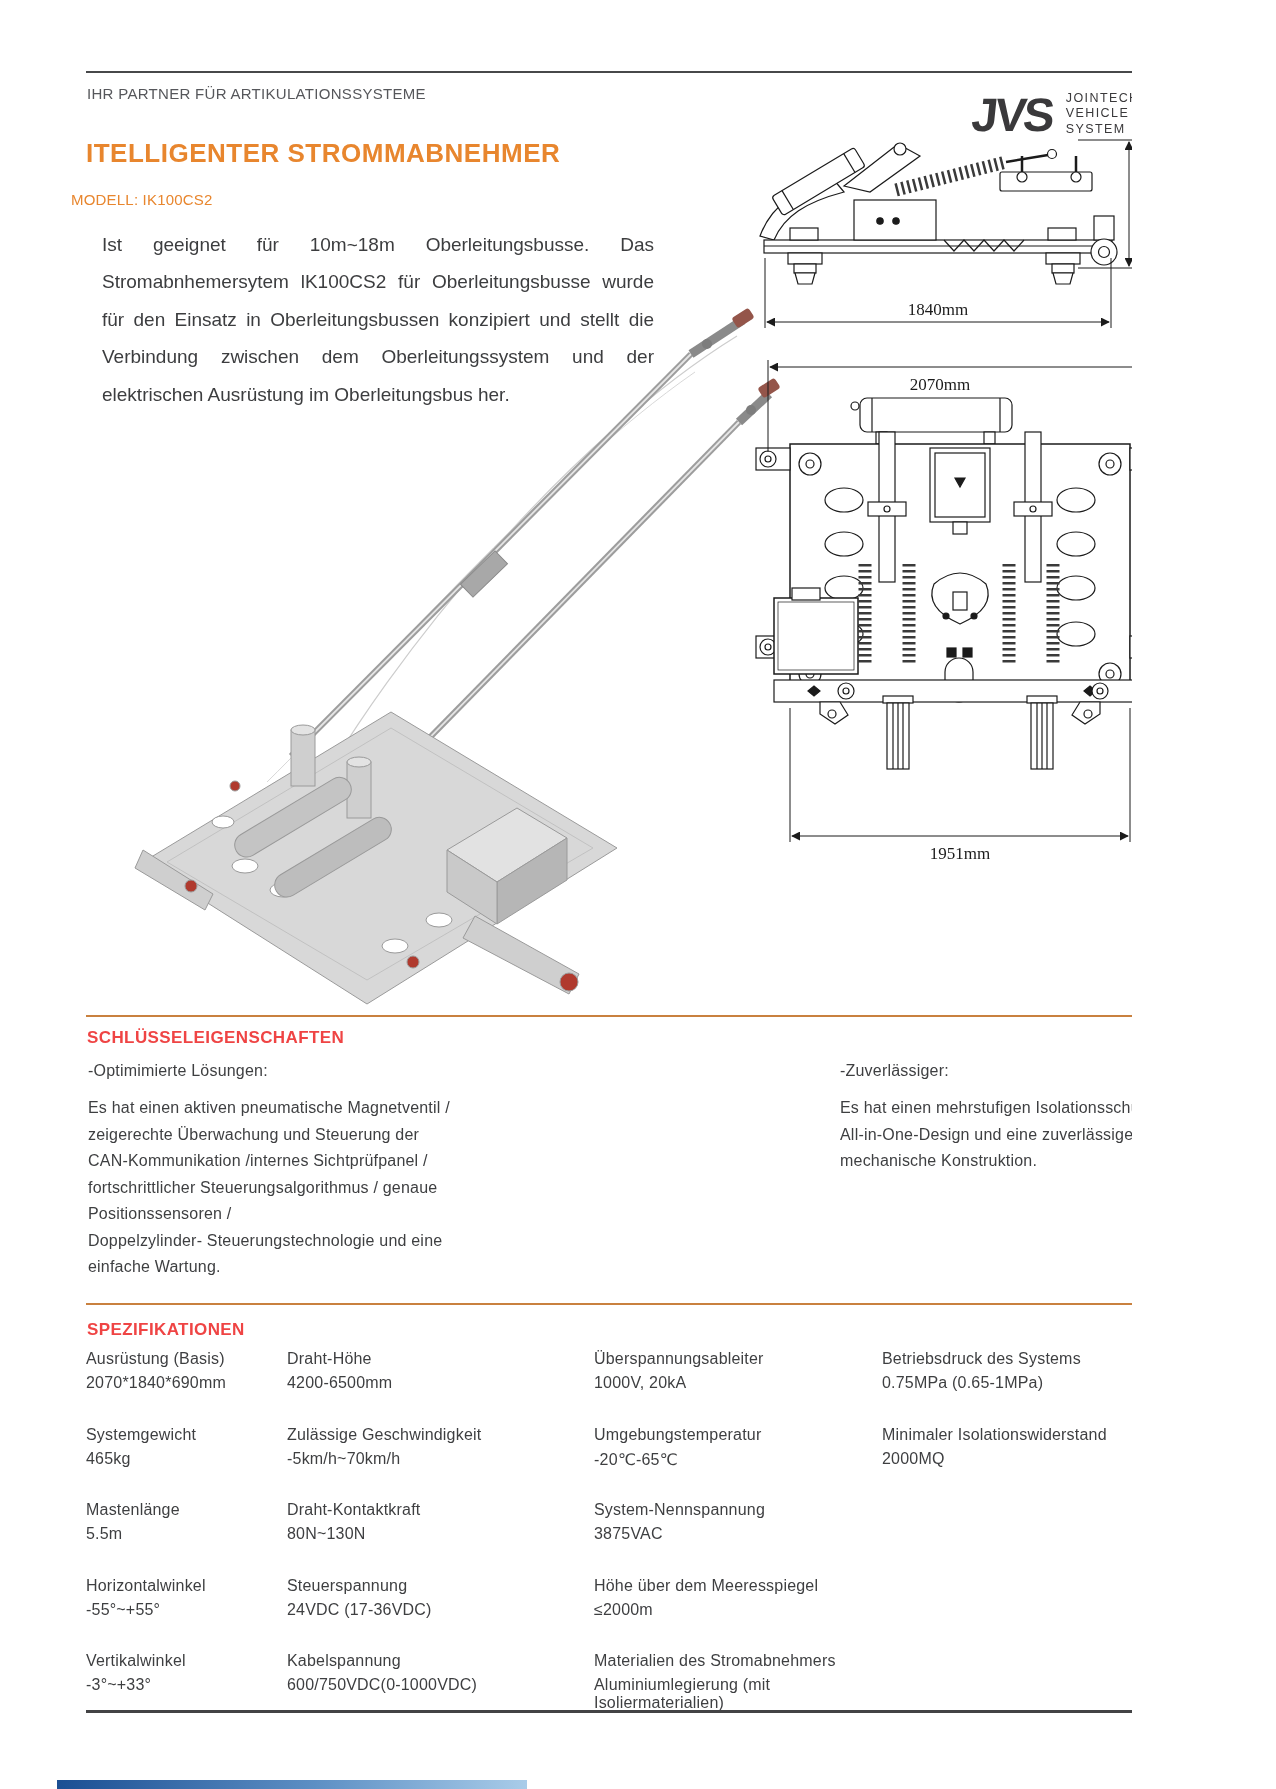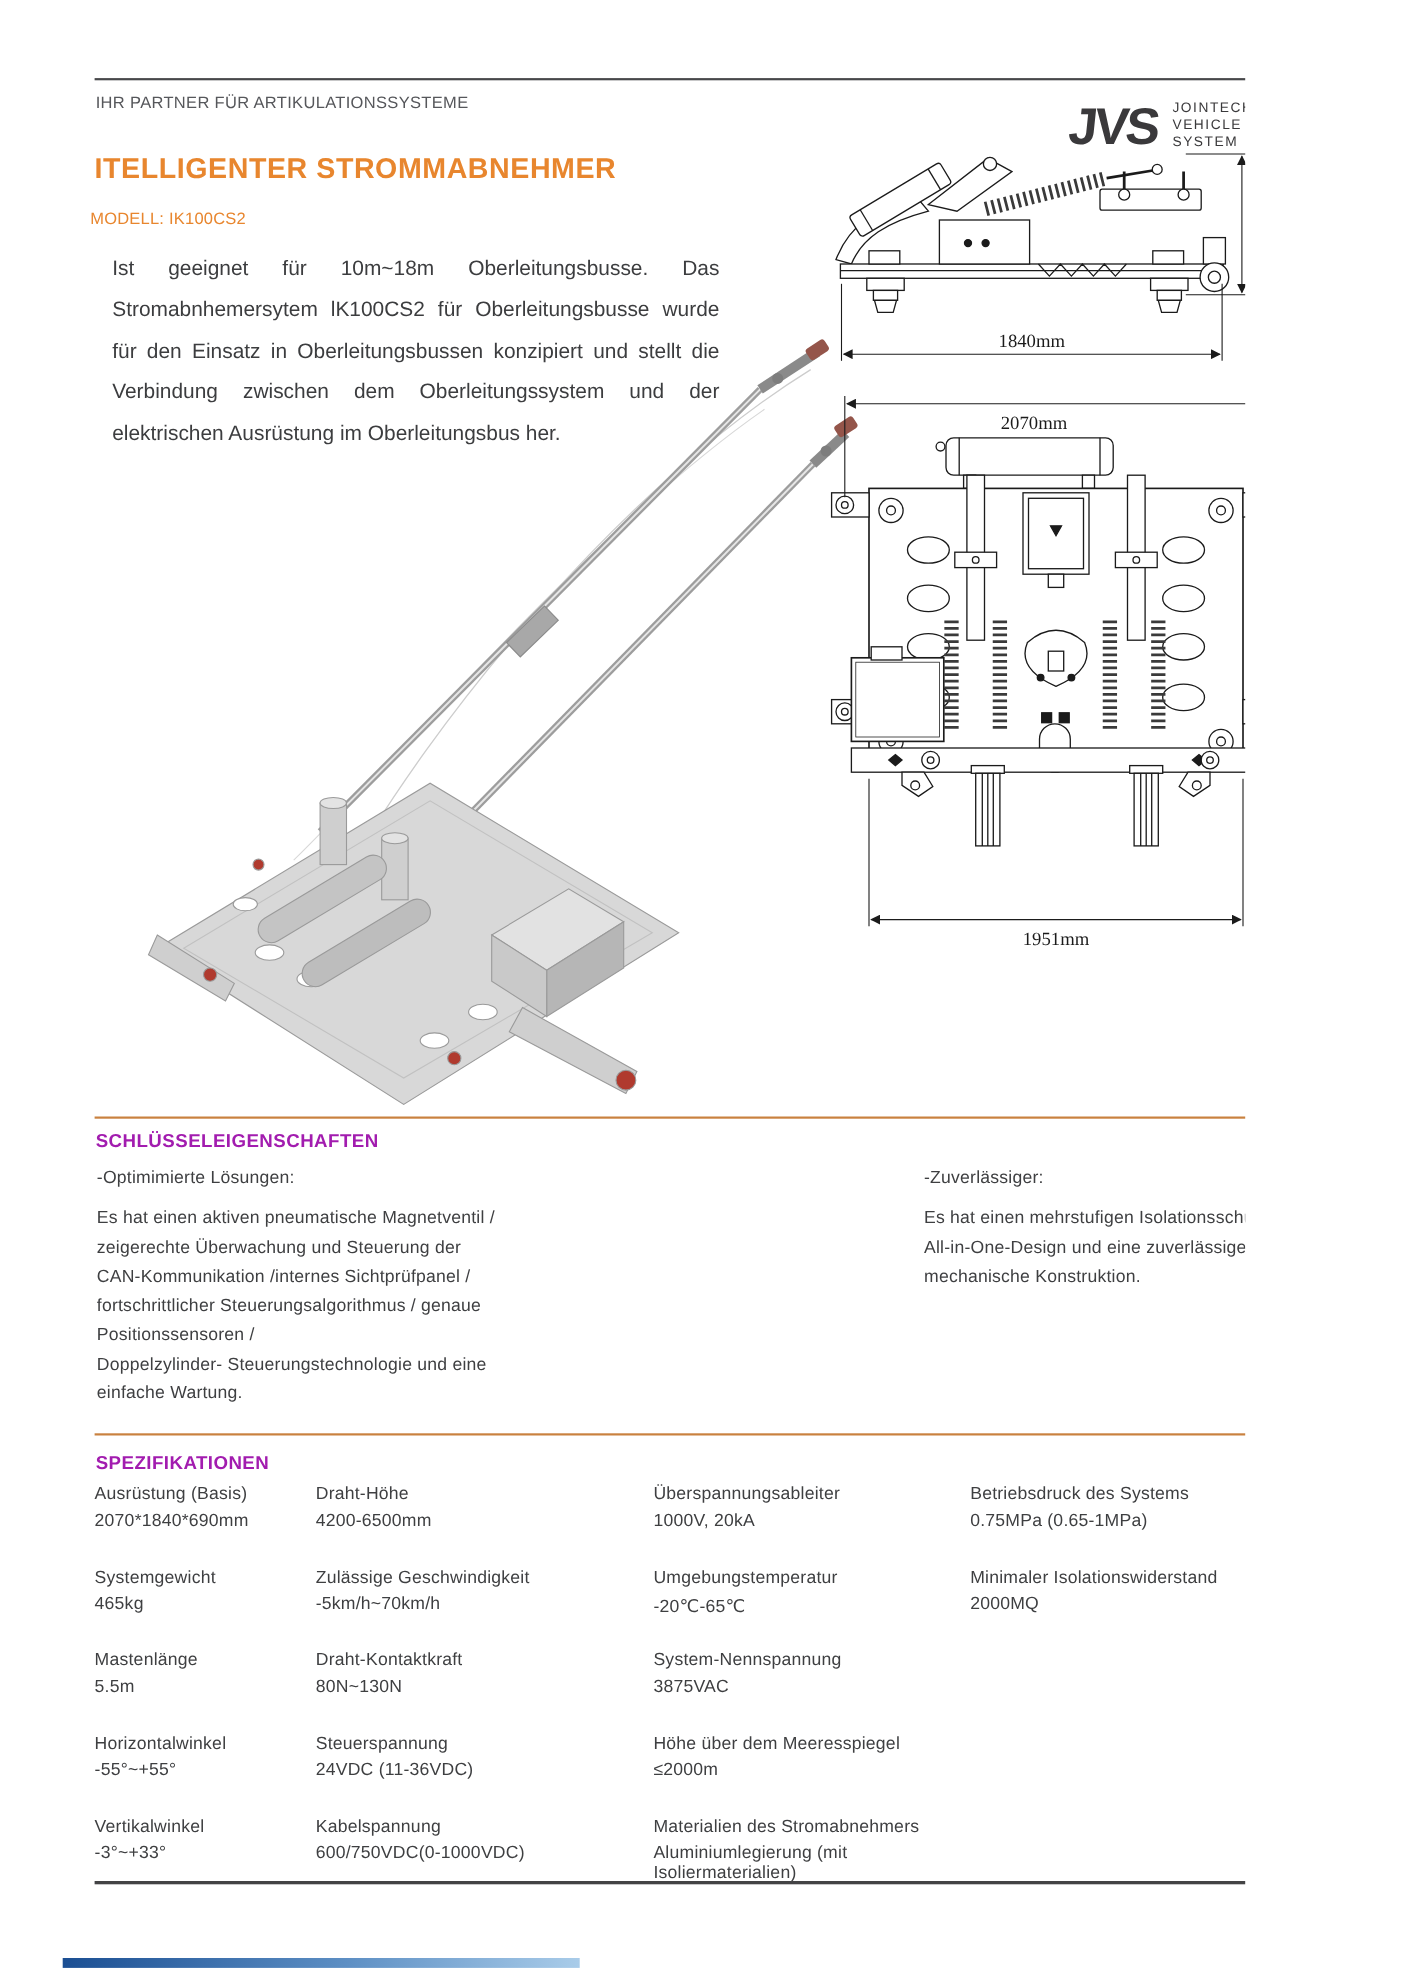--- a/index.html
+++ b/index.html
@@ -11,33 +11,33 @@
   .tagline{position:absolute;left:87px;top:85px;font-size:15px;letter-spacing:.3px;color:#56575b;}
 
   .logo{position:absolute;left:972px;top:88px;width:214px;height:52px;display:flex;align-items:center;}
   .logo-acronym{font-weight:900;font-size:47px;line-height:47px;letter-spacing:-3px;color:#3a393b;
                 transform:skewX(-6deg);}
   .logo-lines{margin-left:14px;display:flex;flex-direction:column;justify-content:center;}
   .logo-lines div{font-size:12.5px;font-weight:400;letter-spacing:1.4px;line-height:15.5px;color:#3a393b;}
 
   .title{position:absolute;left:86px;top:138px;margin:0;font-size:26px;font-weight:700;
          letter-spacing:.5px;color:#e8862e;}
-  .model{position:absolute;left:82px;top:191px;font-size:15px;color:#e8862e;letter-spacing:.2px;}
+  .model{position:absolute;left:71px;top:191px;font-size:15px;color:#e8862e;letter-spacing:.2px;}
   .intro-par{position:absolute;left:86px;top:210px;width:552px;margin:16px;font-size:19px;
              line-height:37.4px;text-align:justify;color:#3c3d3f;}
 
   svg.draw{position:absolute;overflow:visible;}
   .dimtext{font-family:"Liberation Serif","DejaVu Serif",serif;font-size:17px;fill:#1b1b1b;}
   .dln{stroke:#1b1b1b;stroke-width:1;fill:none;}
   .coil{stroke:#3a3a3a;stroke-width:13;stroke-dasharray:2.5 3.5;}
 
   .rule-orange{position:absolute;left:86px;width:1100px;height:2px;background:#c9813f;}
   .r1{top:1015px;}
   .r2{top:1303px;}
-  .sec-h{position:absolute;left:87px;margin:0;font-size:17px;font-weight:700;letter-spacing:.4px;color:#a21caf;}
+  .sec-h{position:absolute;left:87px;margin:0;font-size:17px;font-weight:700;letter-spacing:.4px;color:#ef4444;}
   .feat-h{top:1028px;}
   .spec-h{top:1320px;}
 
   .feat-col{position:absolute;top:1062px;font-size:16px;color:#3e3f41;}
   .feat-col .feat-title{margin-bottom:15px;letter-spacing:.2px;}
   .feat-col .feat-body{line-height:26.5px;white-space:pre-line;letter-spacing:.2px;}
   .fc1{left:88px;width:372px;}
   .fc2{left:493px;width:320px;}
   .fc3{left:840px;width:350px;}
 
@@ -350,21 +350,21 @@
     <div class="spec-cell">
       <div class="slabel"></div>
       <div class="svalue"></div>
     </div>
     <div class="spec-cell">
       <div class="slabel">Horizontalwinkel</div>
       <div class="svalue">-55°~+55°</div>
     </div>
     <div class="spec-cell">
       <div class="slabel">Steuerspannung</div>
-      <div class="svalue">24VDC (11-36VDC)</div>
+      <div class="svalue">24VDC (17-36VDC)</div>
     </div>
     <div class="spec-cell">
       <div class="slabel">Höhe über dem Meeresspiegel</div>
       <div class="svalue">≤2000m</div>
     </div>
     <div class="spec-cell">
       <div class="slabel"></div>
       <div class="svalue"></div>
     </div>
     <div class="spec-cell">

